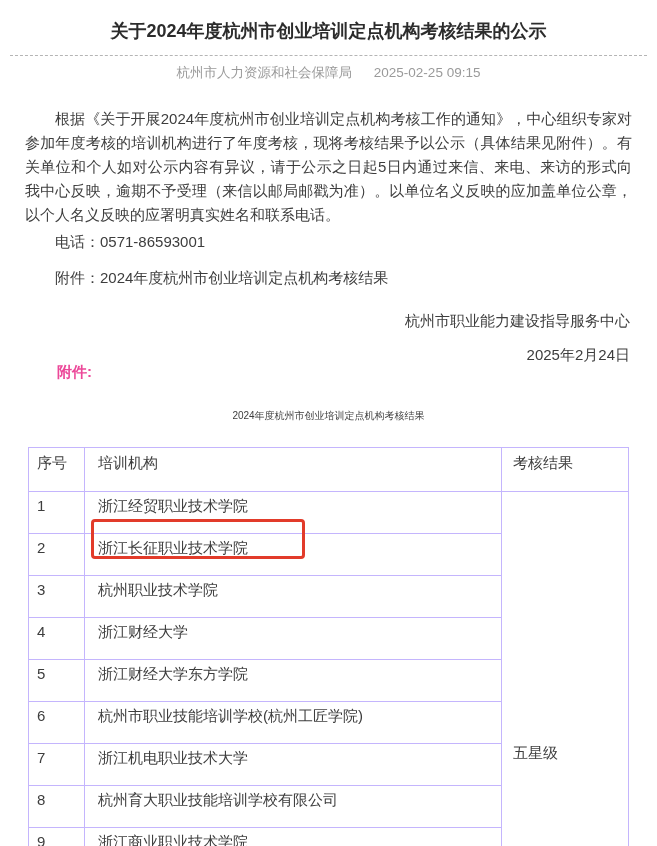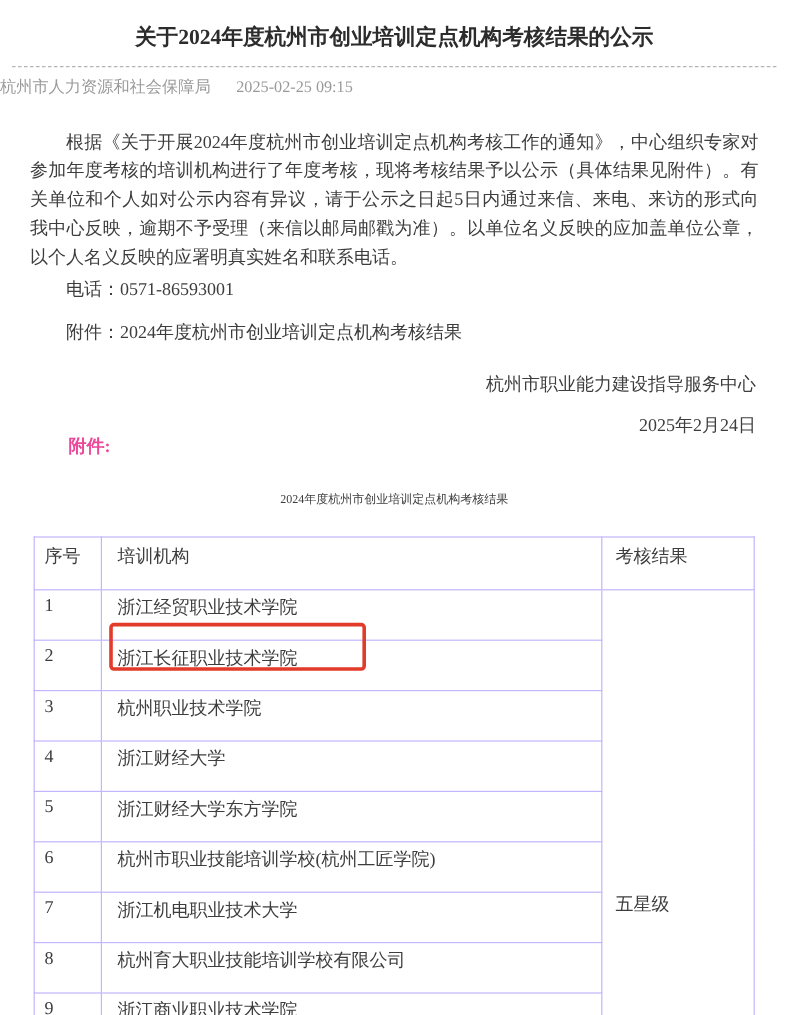--- a/index.html
+++ b/index.html
@@ -8,38 +8,37 @@
     background: #ffffff;
     font-family: "Liberation Sans", sans-serif;
   }
   .page {
     position: relative;
     width: 657px;
     height: 846px;
     overflow: hidden;
     background: #ffffff;
     color: #3d3d3d;
-    font-family: Liberation Serif, serif;
   }
   .doc-title {
     padding-top: 7px;
     text-align: center;
     font-size: 18px;
     line-height: 24px;
     font-weight: bold;
     color: #2c2c2c;
   }
   .title-divider {
     margin: 2px 10px 0 10px;
     height: 0;
     border-bottom: 1px dashed #b5b5b5;
   }
   .source-line {
     margin-top: 9px;
-    text-align: left;
+    text-align: center;
     font-size: 13.5px;
     line-height: 16px;
     color: #9a9a9a;
   }
   .source-line .datetime { margin-left: 18px; }
 
   .content { padding: 0 25px; font-size: 15px; }
 
   .body-paragraph {
     margin: 26px 0 0 0;

